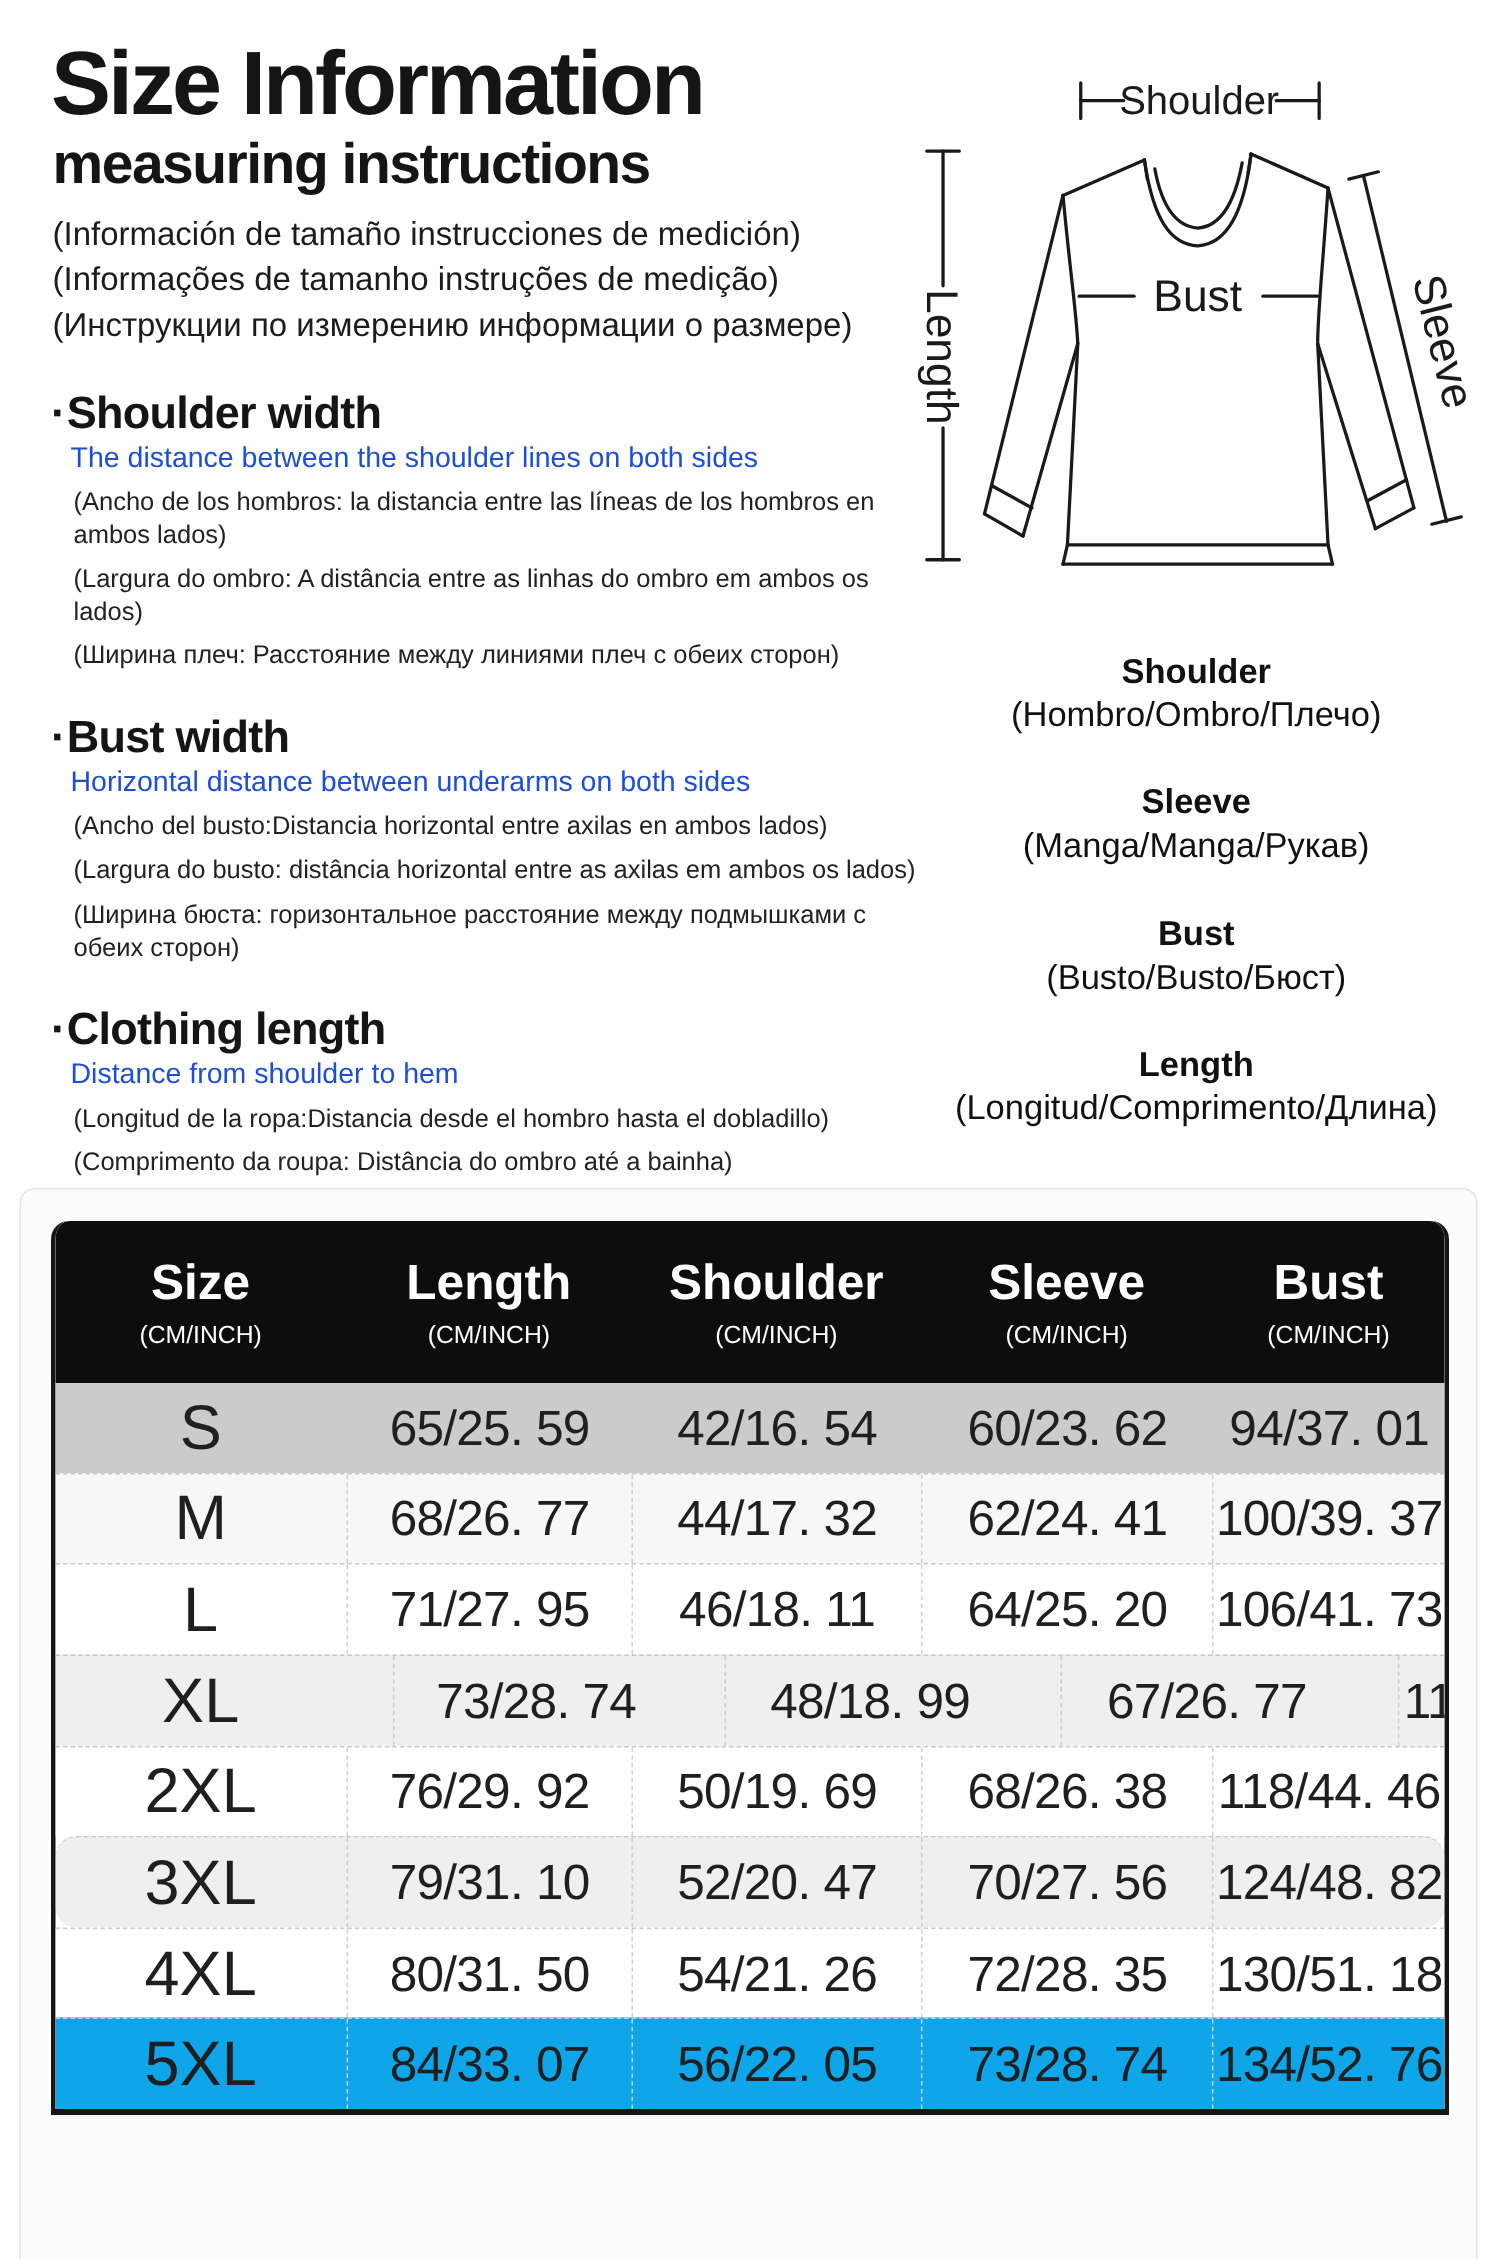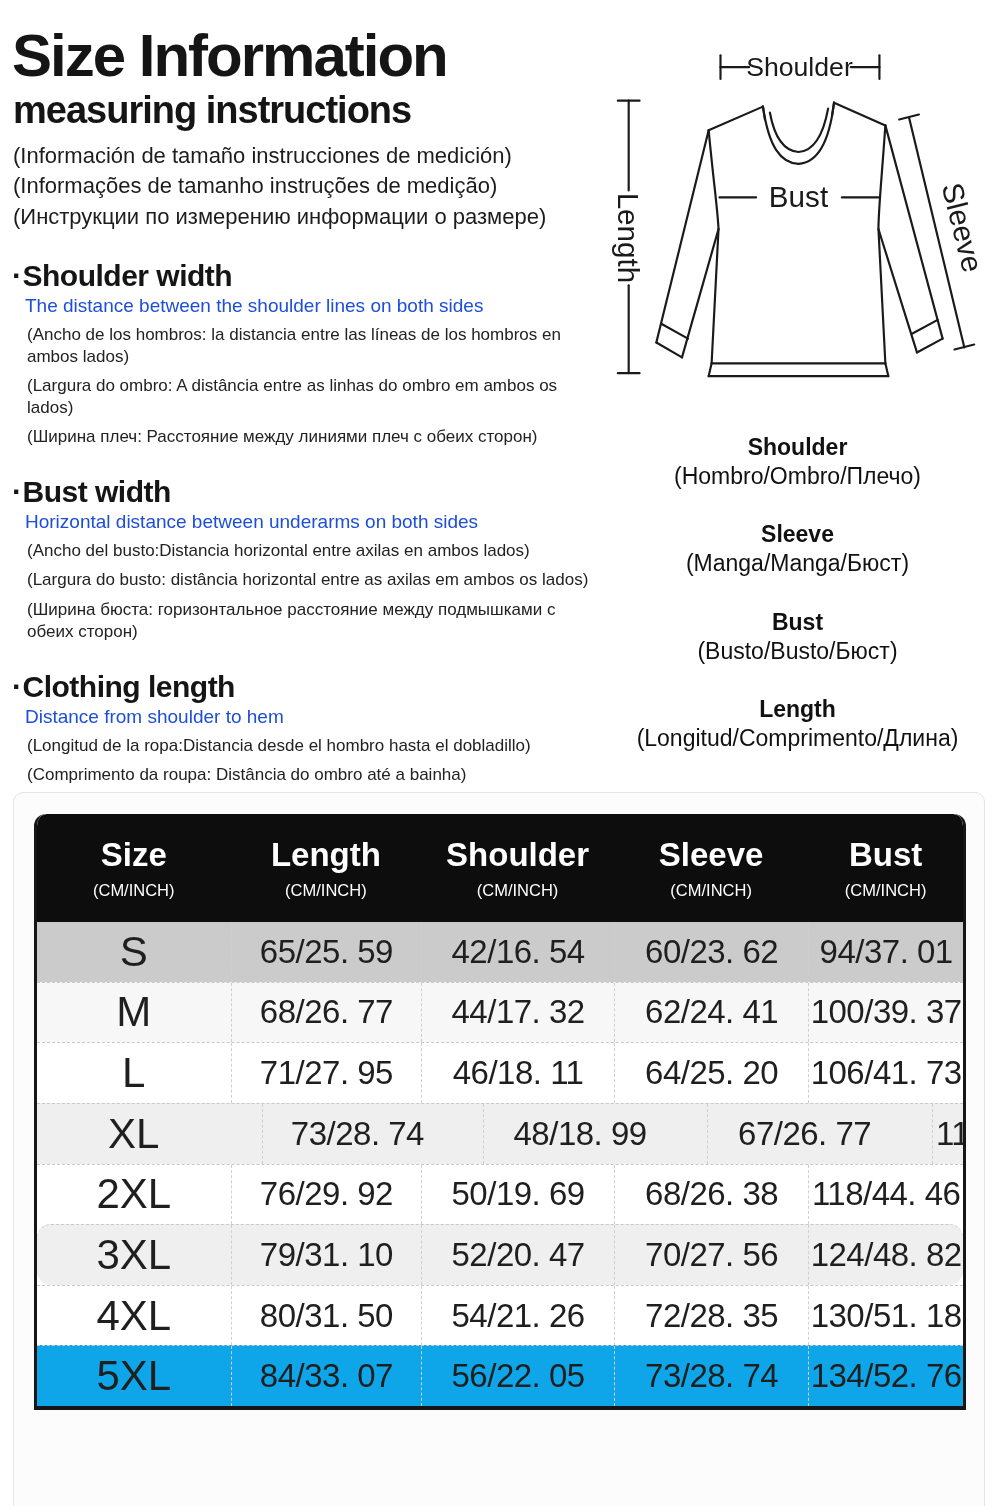--- a/index.html
+++ b/index.html
@@ -4,21 +4,21 @@
 <style>
   * { box-sizing: border-box; }
   html,body { margin:0; padding:0; }
   body {
     width:1000px; height:1506px; position:relative; overflow:hidden;
     background:#ffffff; color:#151515;
     font-family:"Liberation Sans", sans-serif;
   }
 
   
-  .intro { position:absolute; left:12px; top:24px; width:600px; }
+  .intro { position:absolute; left:34px; top:24px; width:600px; }
   .page-title { font-size:60px; font-weight:bold; letter-spacing:-2px; line-height:1.05; margin:0; }
   .page-subtitle { font-size:38px; font-weight:bold; letter-spacing:-1px; line-height:1.1; margin:3px 0 0 1px; }
   .translations { margin:9px 0 0 1px; font-size:22px; line-height:1.38; white-space:nowrap; color:#1c1c1c; }
 
   .measure-section { margin-top:27px; }
   .sec-title { font-size:30px; font-weight:bold; letter-spacing:-0.5px; line-height:1.1; }
   .sec-title .bullet { font-weight:bold; margin-right:1px; }
   .sec-desc { font-size:19px; margin:3px 0 5px 13px; color:#1d4ed8; }
   .sec-note { font-size:17px; line-height:1.3; margin:7px 0 0 15px; max-width:575px; color:#222; }
 
@@ -163,21 +163,21 @@
     </g>
   </svg>
 
   <div class="legend">
     <div class="legend-group">
       <div class="legend-term">Shoulder</div>
       <div class="legend-tr">(Hombro/Ombro/Плечо)</div>
     </div>
     <div class="legend-group">
       <div class="legend-term">Sleeve</div>
-      <div class="legend-tr">(Manga/Manga/Бюст)</div>
+      <div class="legend-tr">(Manga/Manga/Рукав)</div>
     </div>
     <div class="legend-group">
       <div class="legend-term">Bust</div>
       <div class="legend-tr">(Busto/Busto/Бюст)</div>
     </div>
     <div class="legend-group">
       <div class="legend-term">Length</div>
       <div class="legend-tr">(Longitud/Comprimento/Длина)</div>
     </div>
   </div>

